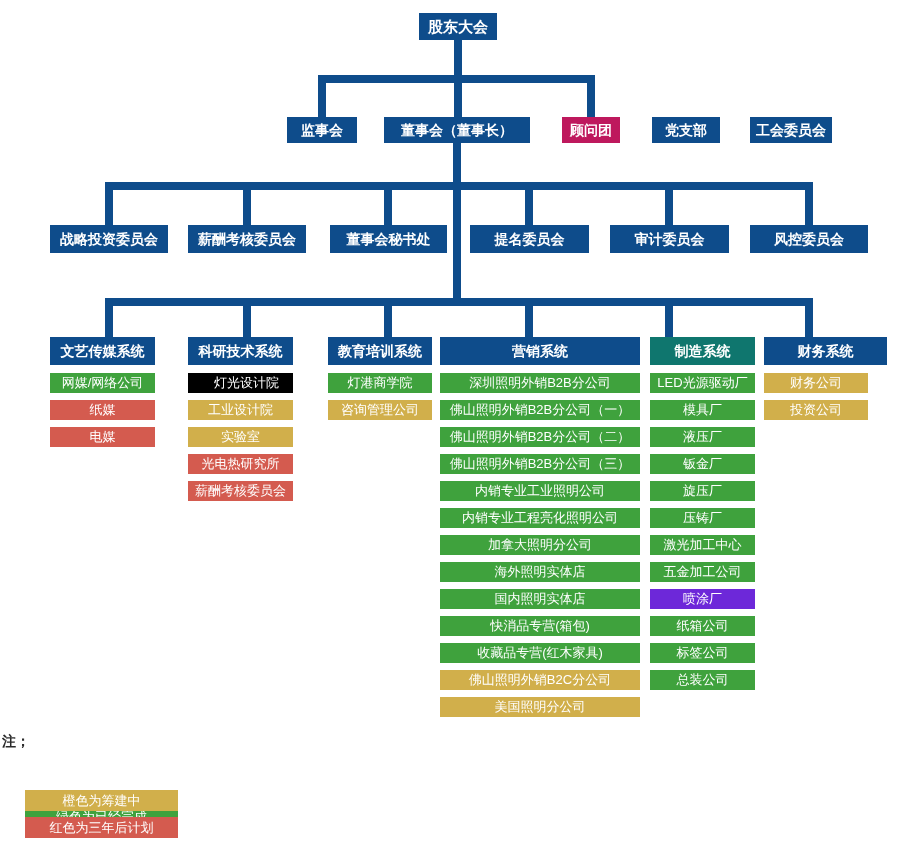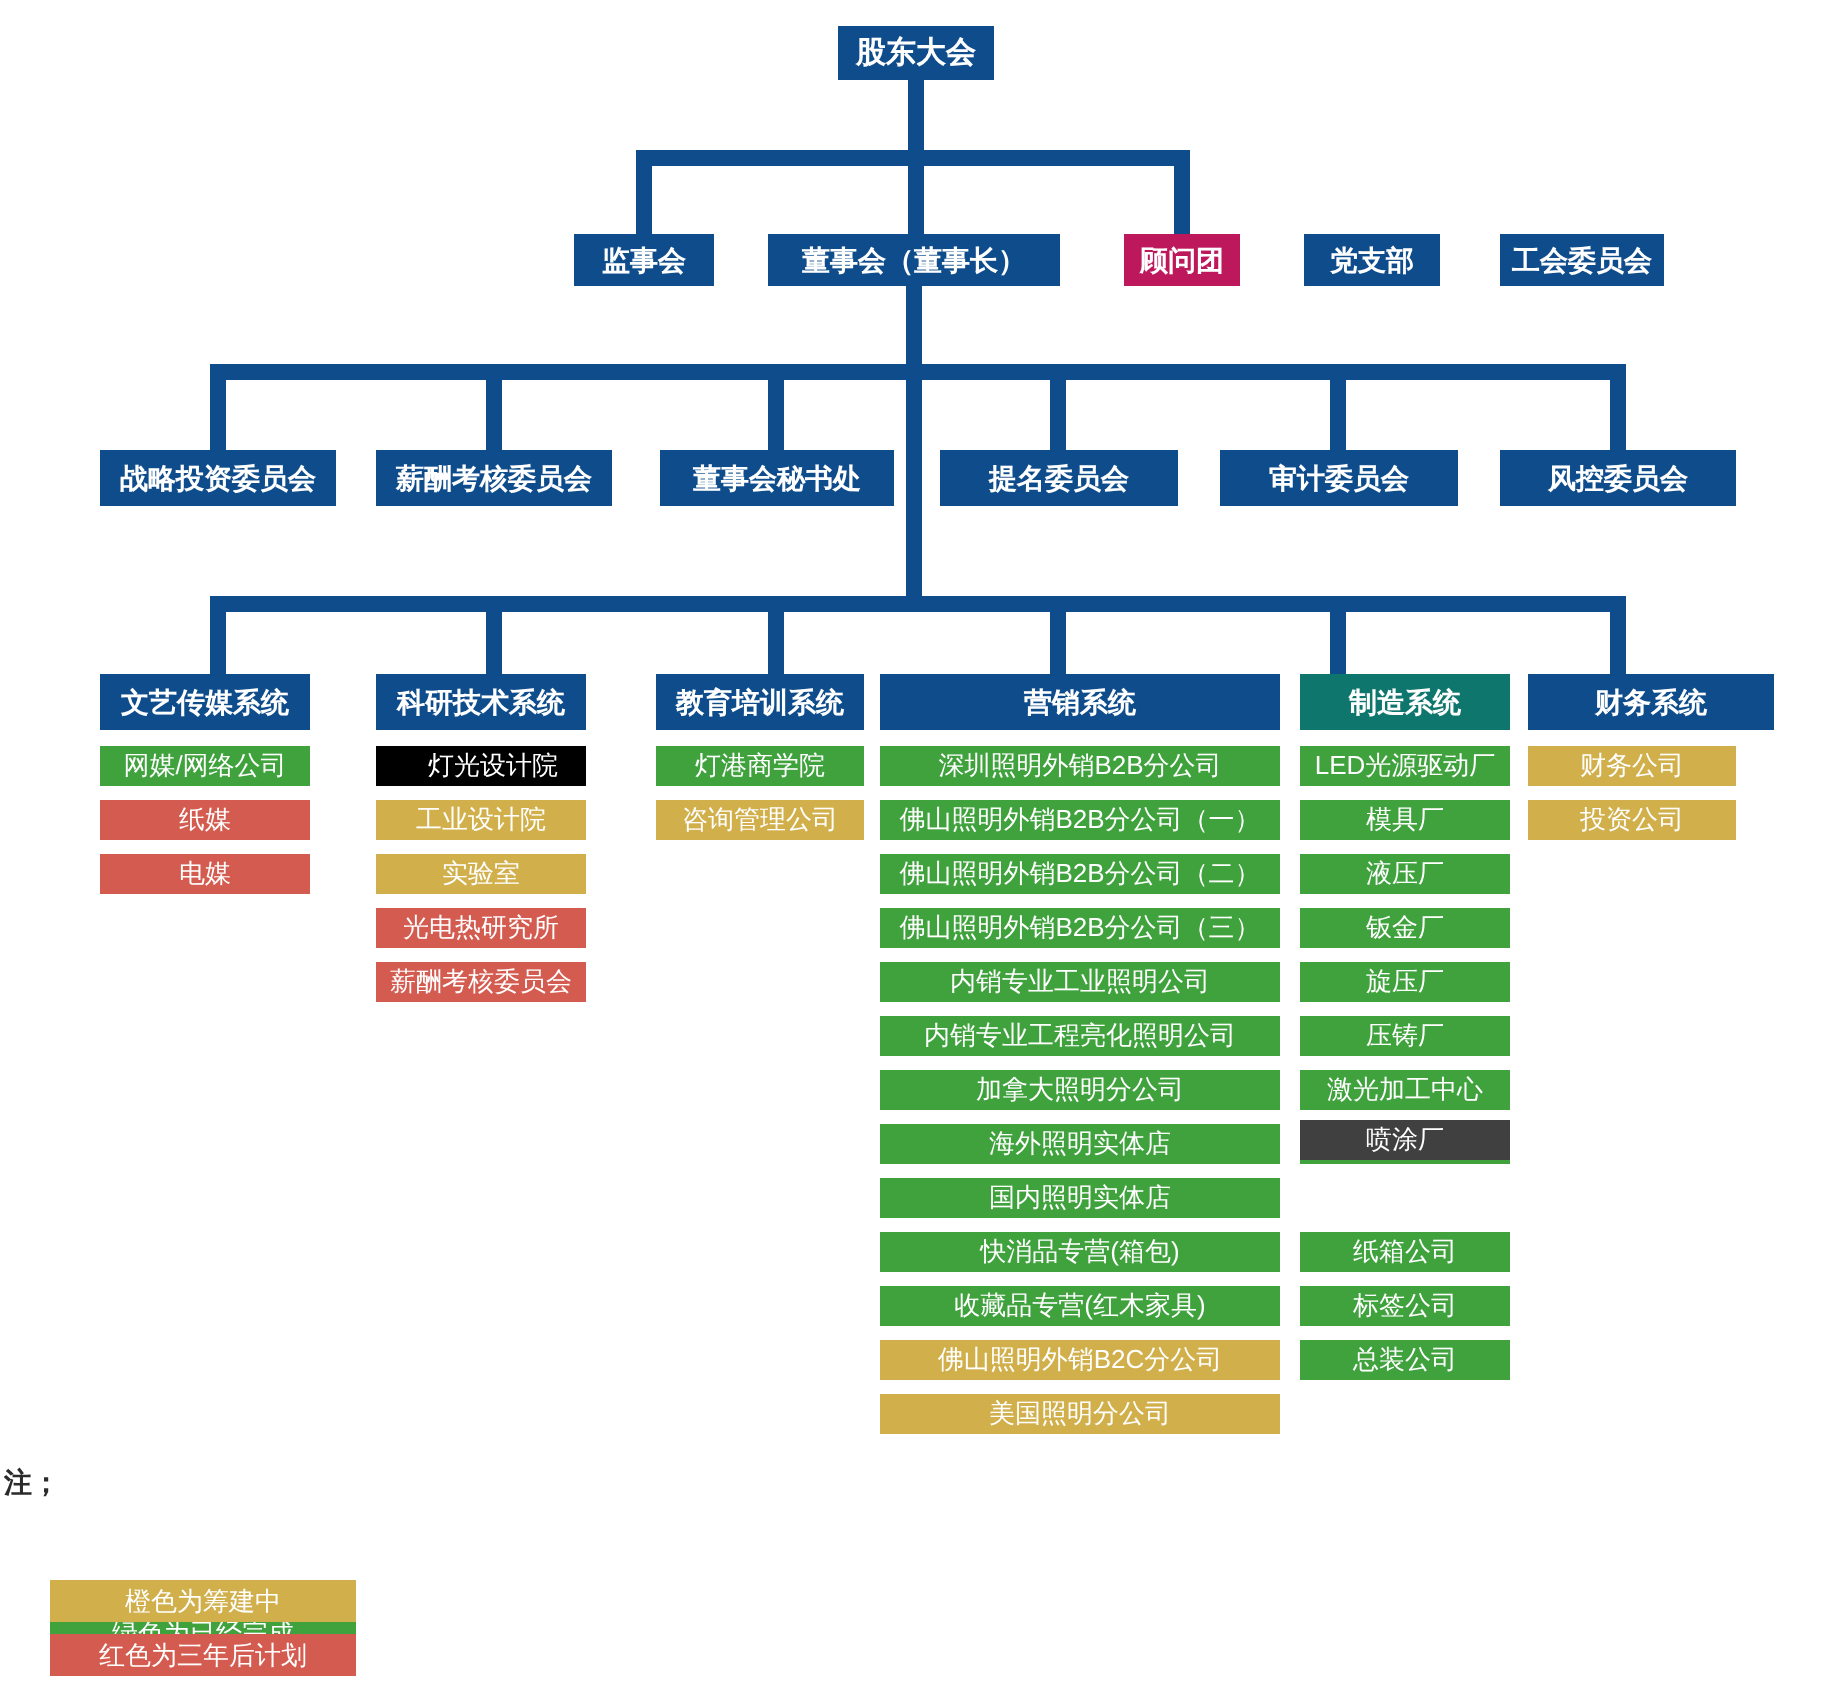--- a/index.html
+++ b/index.html
@@ -113,21 +113,21 @@
     <div class="box item" style="left: 440px; top: 697px; width: 200px; height: 20px; line-height: 20px; background: rgb(209, 175, 75);">美国照明分公司</div>
     <div class="box navy" style="left: 650px; top: 337px; width: 105px; height: 28px; line-height: 28px; background: #0f766e;">制造系统</div>
     <div class="box item" style="left: 650px; top: 373px; width: 105px; height: 20px; line-height: 20px; background: rgb(63, 162, 61);">LED光源驱动厂</div>
     <div class="box item" style="left: 650px; top: 400px; width: 105px; height: 20px; line-height: 20px; background: rgb(63, 162, 61);">模具厂</div>
     <div class="box item" style="left: 650px; top: 427px; width: 105px; height: 20px; line-height: 20px; background: rgb(63, 162, 61);">液压厂</div>
     <div class="box item" style="left: 650px; top: 454px; width: 105px; height: 20px; line-height: 20px; background: rgb(63, 162, 61);">钣金厂</div>
     <div class="box item" style="left: 650px; top: 481px; width: 105px; height: 20px; line-height: 20px; background: rgb(63, 162, 61);">旋压厂</div>
     <div class="box item" style="left: 650px; top: 508px; width: 105px; height: 20px; line-height: 20px; background: rgb(63, 162, 61);">压铸厂</div>
     <div class="box item" style="left: 650px; top: 535px; width: 105px; height: 20px; line-height: 20px; background: rgb(63, 162, 61);">激光加工中心</div>
     <div class="box item" style="left: 650px; top: 562px; width: 105px; height: 20px; line-height: 20px; background: rgb(63, 162, 61);">五金加工公司</div>
-    <div class="box item" style="left: 650px; top: 560px; width: 105px; height: 20px; line-height: 20px; background: #404040;">喷涂厂</div>
+    <div class="box item" style="left: 650px; top: 589px; width: 105px; height: 20px; line-height: 20px; background: #6d28d9;">喷涂厂</div>
     <div class="box item" style="left: 650px; top: 616px; width: 105px; height: 20px; line-height: 20px; background: rgb(63, 162, 61);">纸箱公司</div>
     <div class="box item" style="left: 650px; top: 643px; width: 105px; height: 20px; line-height: 20px; background: rgb(63, 162, 61);">标签公司</div>
     <div class="box item" style="left: 650px; top: 670px; width: 105px; height: 20px; line-height: 20px; background: rgb(63, 162, 61);">总装公司</div>
     <div class="box navy" style="left: 764px; top: 337px; width: 123px; height: 28px; line-height: 28px; background: rgb(14, 76, 139);">财务系统</div>
     <div class="box item" style="left: 764px; top: 373px; width: 104px; height: 20px; line-height: 20px; background: rgb(209, 175, 75);">财务公司</div>
     <div class="box item" style="left: 764px; top: 400px; width: 104px; height: 20px; line-height: 20px; background: rgb(209, 175, 75);">投资公司</div>
     <div class="box legend-note" style="left: 2px; top: 731px; width: 60px; height: 20px; line-height: 20px;">注；</div>
     <div class="box item" style="left: 25px; top: 806px; width: 153px; height: 21px; line-height: 21px; background: rgb(63, 162, 61);">绿色为已经完成</div>
     <div class="box item" style="left: 25px; top: 790px; width: 153px; height: 21px; line-height: 21px; background: rgb(209, 175, 75);">橙色为筹建中</div>
     <div class="box item" style="left: 25px; top: 817px; width: 153px; height: 21px; line-height: 21px; background: rgb(212, 91, 79);">红色为三年后计划</div>

